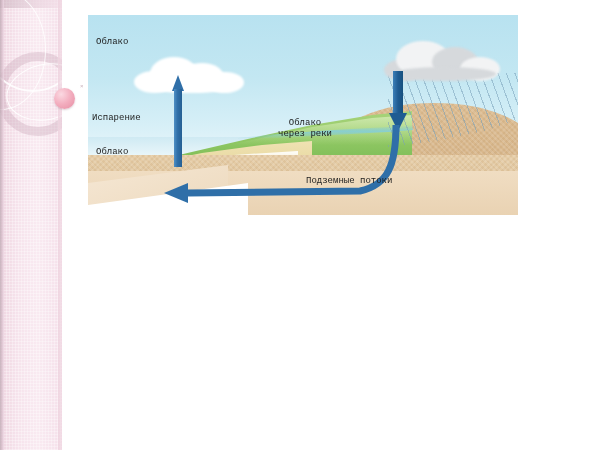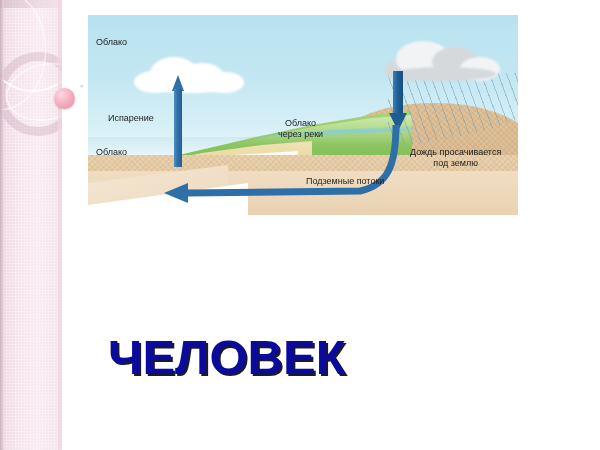--- a/index.html
+++ b/index.html
@@ -192,25 +192,25 @@
     position:absolute;left:0;top:42px;width:0;height:0;
     border-left:9px solid transparent;border-right:9px solid transparent;
     border-top:18px solid #1f5c92;
   }
   
   #flow-svg{position:absolute;left:0;top:0;width:430px;height:200px;}
 
   
   .dlabel{
     position:absolute;color:#1d1d1d;font-size:9px;line-height:11px;
-    font-family:Liberation Sans, sans-serif;white-space:nowrap;
+    font-family:Liberation Mono, monospace;white-space:nowrap;
   }
   .dlabel.c{text-align:center;}
   #lbl-oblako{left:8px;top:22px;}
-  #lbl-isparenie{left:4px;top:98px;margin-left:16px;}
+  #lbl-isparenie{left:4px;top:98px;}
   #lbl-okean{left:8px;top:132px;}
   #lbl-osadki{left:204px;top:50px;text-align:center;}
   #lbl-stoki{left:190px;top:103px;text-align:center;}
   #lbl-podzemnye{left:186px;top:161px;margin-left:32px;}
   #lbl-dozhd{left:322px;top:132px;text-align:center;}
 
   
   #title{
     position:absolute;left:108px;top:330px;width:480px;
     font-family:"Liberation Sans", sans-serif;
@@ -292,21 +292,16 @@
   <div class="dlabel" id="lbl-okean">Облако</div>
 
 
   <div class="dlabel c" id="lbl-stoki">
     <div>Облако</div>
     <div>через реки</div>
   </div>
 
   <div class="dlabel" id="lbl-podzemnye">Подземные потоки</div>
 
-  <div class="dlabel c" id="lbl-dozhd">
-    <div>Дождь просачивается</div>
-    <div>под землю</div>
-  </div>
 </div>
 
 <div id="title">
-  <div>ЧЕЛОВЕК</div>
 </div>
 
 </body></html>

